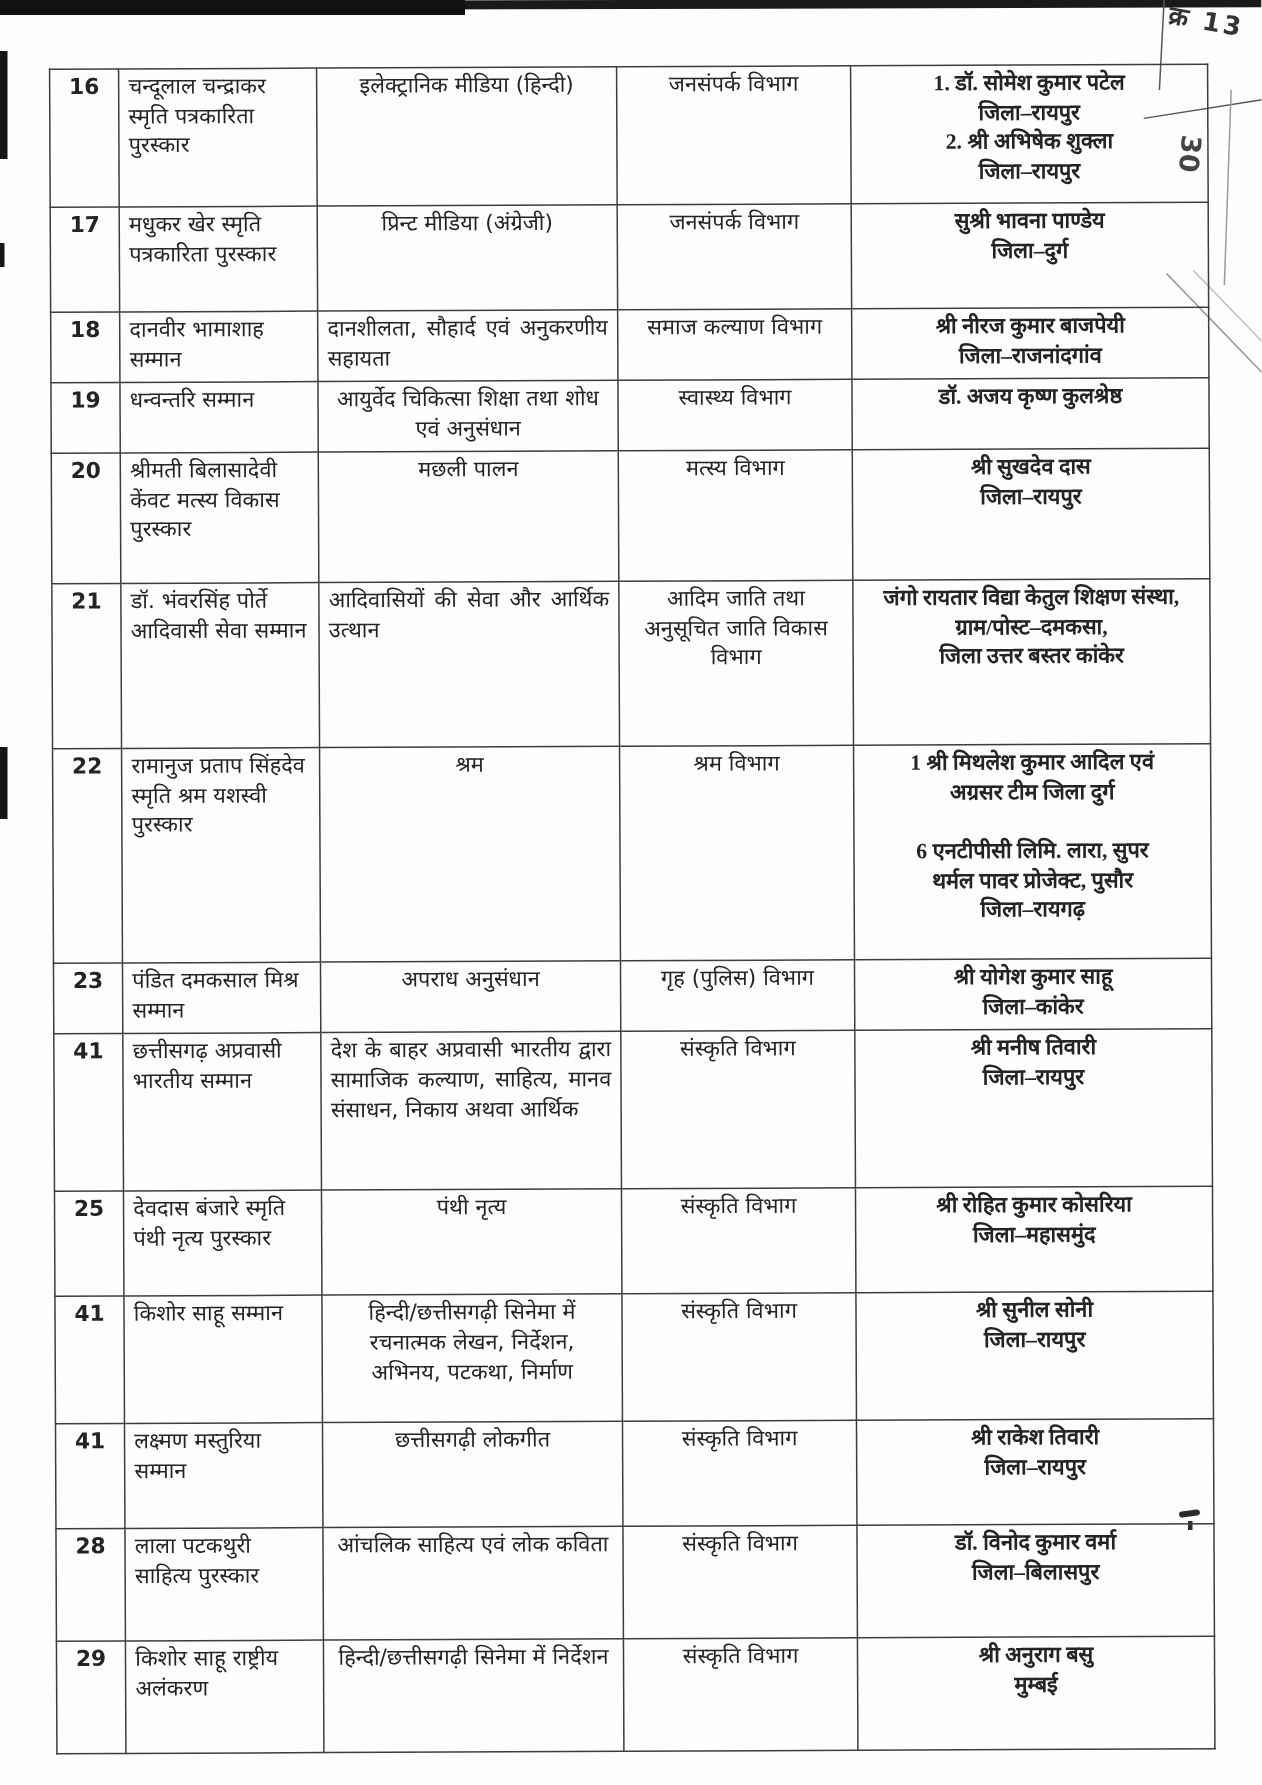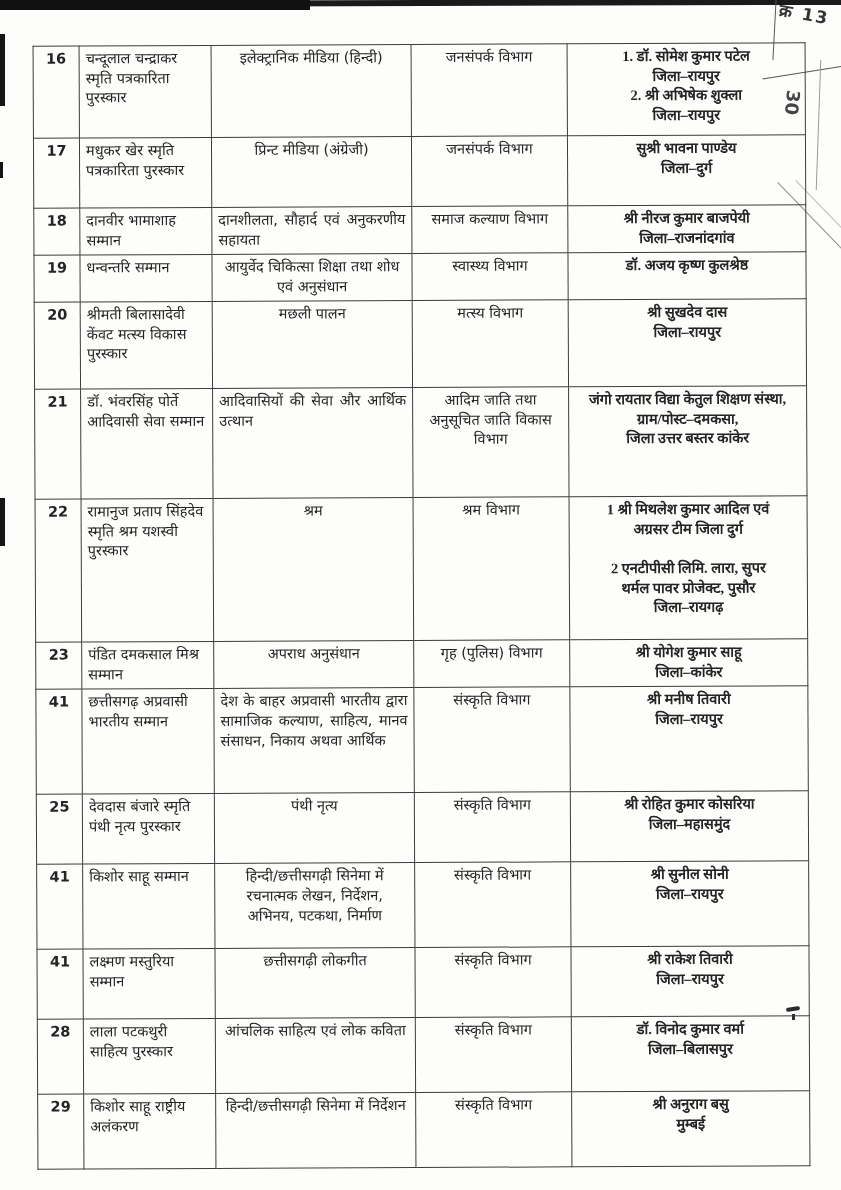--- a/index.html
+++ b/index.html
@@ -141,21 +141,21 @@
         </tr>
         <tr style="height: 143px;">
           <td class="sn">22</td>
           <td class="award">रामानुज प्रताप सिंहदेव स्मृति श्रम यशस्वी पुरस्कार</td>
           <td class="field al-center">श्रम</td>
           <td class="dept al-center">श्रम विभाग</td>
           <td class="recip">
             <div class="recip-line">1 श्री मिथलेश कुमार आदिल एवं</div>
             <div class="recip-line">अग्रसर टीम जिला दुर्ग</div>
             <div class="recip-line">&nbsp;</div>
-            <div class="recip-line">2 एनटीपीसी लिमि. लारा, सुपर</div>
+            <div class="recip-line">6 एनटीपीसी लिमि. लारा, सुपर</div>
             <div class="recip-line">थर्मल पावर प्रोजेक्ट, पुसौर</div>
             <div class="recip-line">जिला–रायगढ़</div>
           </td>
         </tr>
         <tr style="height: 47px;">
           <td class="sn">23</td>
           <td class="award">पंडित दमकसाल मिश्र सम्मान</td>
           <td class="field al-center">अपराध अनुसंधान</td>
           <td class="dept al-center">गृह (पुलिस) विभाग</td>
           <td class="recip">

